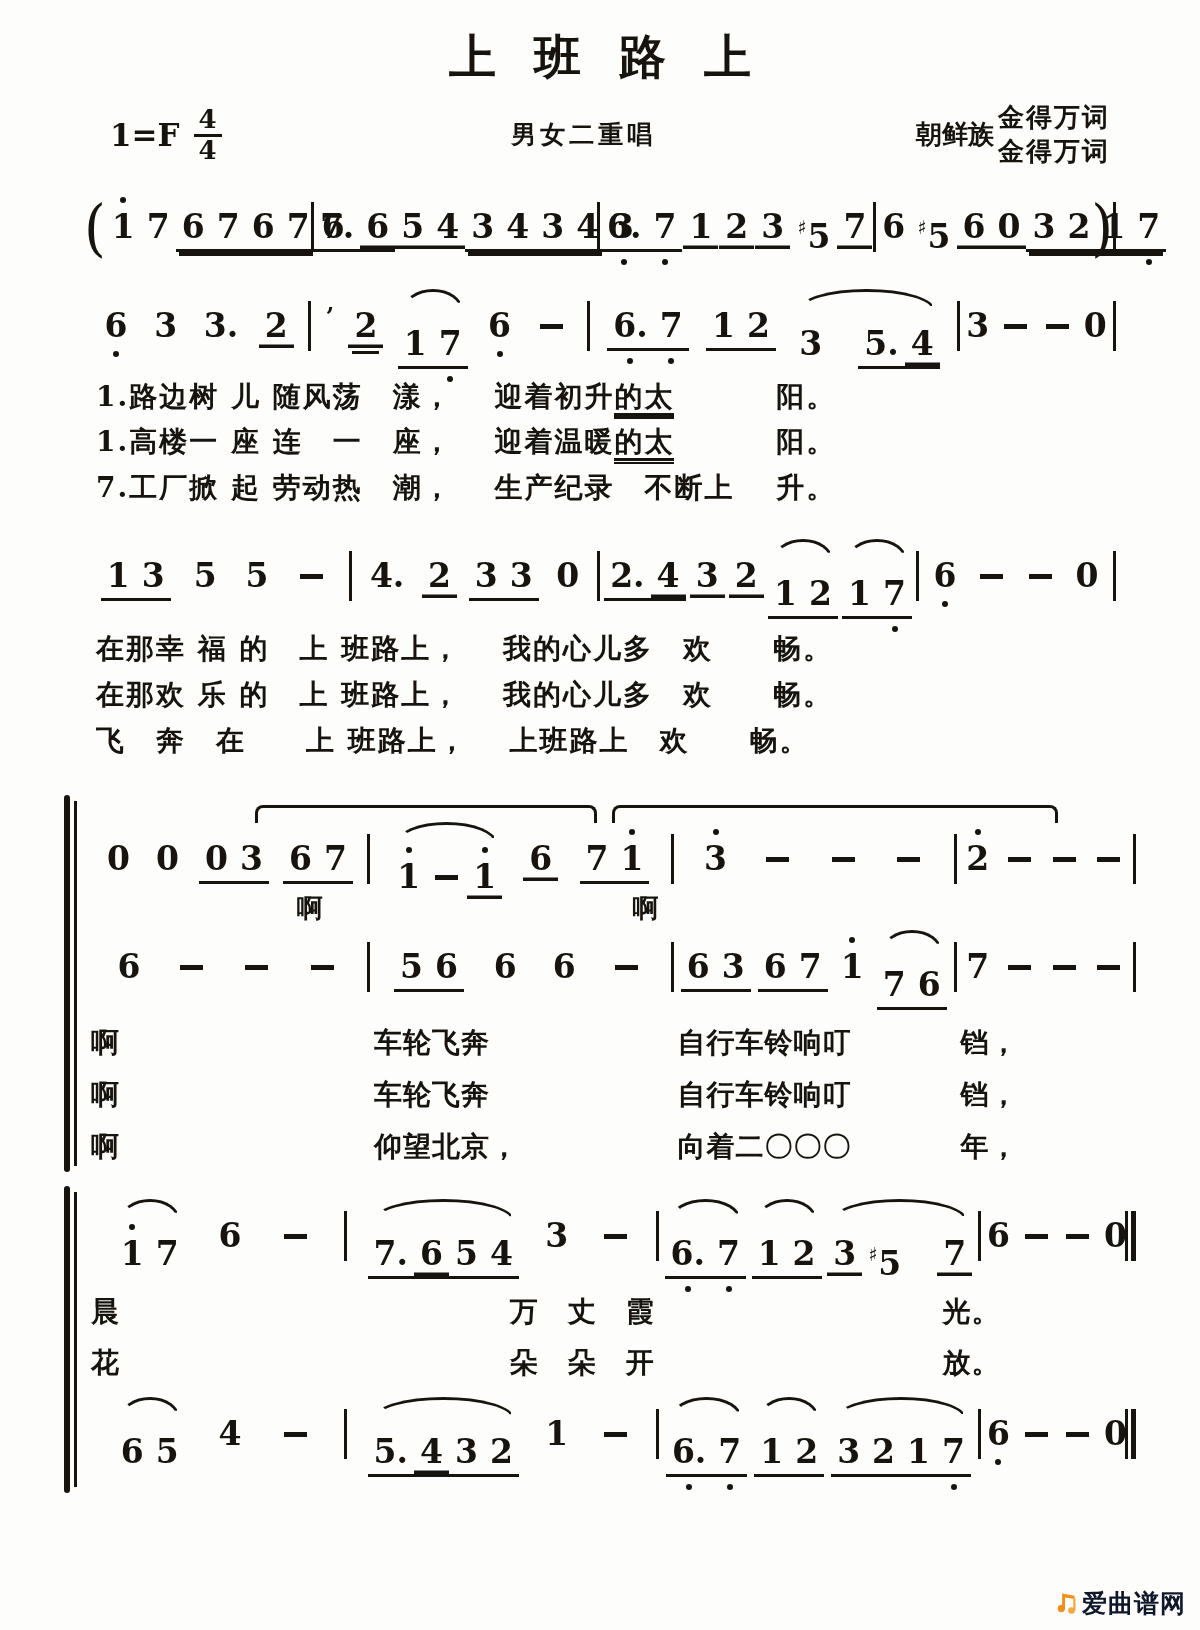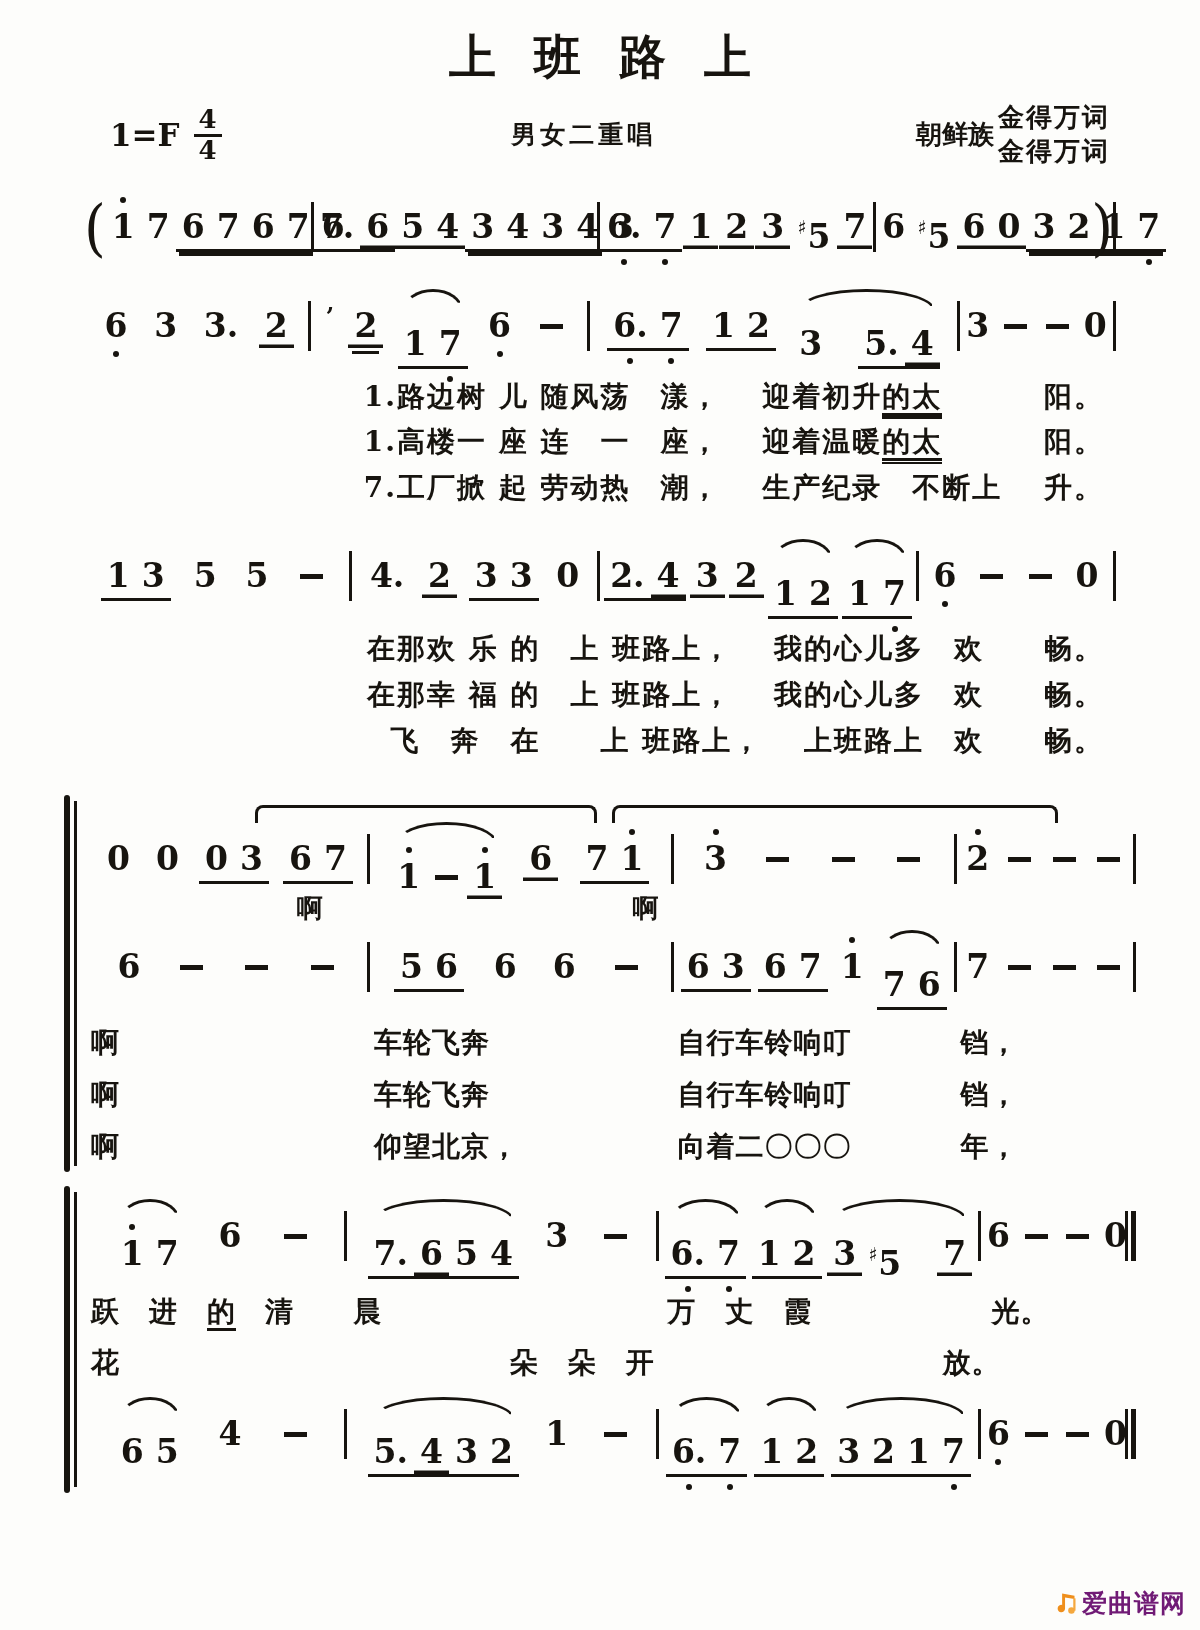--- a/index.html
+++ b/index.html
@@ -50,21 +50,21 @@
   .dash{width:23px;height:5px;background:#17140f;margin:20px 9px 0;flex:none;}
   .sp{width:30px;flex:none;}
   .breath{font-size:24px;font-weight:700;line-height:26px;flex:none;}
   .slurpad{padding-top:18px;}
   
   .obr{position:absolute;top:-32px;height:15px;border-top:3.5px solid #17140f;
        border-left:3px solid #17140f;border-right:3px solid #17140f;border-radius:8px 8px 0 0;}
   .subtxt{position:absolute;top:54px;font-size:26px;font-weight:700;}
   
   .lyr-row{padding:0 96px;font-size:28px;font-weight:700;letter-spacing:2px;
-           margin-top:5px;line-height:1.45;white-space:nowrap;text-align:right;}
+           margin-top:5px;line-height:1.45;white-space:nowrap;}
   .lu1{border-bottom:3px solid #17140f;}
   .lu2{position:relative;border-bottom:3px solid #17140f;}
   .lu2::after{content:"";position:absolute;left:0;right:0;bottom:-6px;height:2.5px;background:#17140f;}
   .colrow{display:flex;font-size:28px;font-weight:700;margin-top:14px;line-height:1.35;}
   .col{flex:1 1 0;min-width:0;padding-left:4px;white-space:nowrap;letter-spacing:1px;}
   
   .system{display:flex;padding:0 64px;}
   .sysbrace{width:15px;position:relative;margin-right:8px;flex:none;}
   .sysbrace::before{content:"";position:absolute;top:-6px;bottom:-6px;left:0;width:6px;
                     background:#17140f;border-radius:4px;}
@@ -260,22 +260,22 @@
       <div class="bar"></div>
       <div class="measure" style="flex-grow: 19;">
         <div class="note">6<span class="dot-lo"></span></div>
         <div class="dash"></div>
         <div class="dash"></div>
         <div class="note">0</div>
       </div>
       <div class="bar"></div>
     </div>
   <div id="verse2">
+      <div class="lyr-row"><span>在那幸 福 的　上 班路上，　 我的心儿多　欢　　畅。</span></div>
       <div class="lyr-row"><span>在那欢 乐 的　上 班路上，　 我的心儿多　欢　　畅。</span></div>
-      <div class="lyr-row"><span>在那幸 福 的　上 班路上，　 我的心儿多　欢　　畅。</span></div>
       <div class="lyr-row"><span>飞　奔　在　　上 班路上，　 上班路上　欢　　畅。</span></div>
     </div>
 
   <div class="system" id="sys1">
     <div class="sysbrace"></div>
     <div class="syscontent">
       <div id="d1up" class="up1 mline" style="padding: 0px;">
           <div class="measure" style="flex-grow: 27;">
             <div class="note">0</div>
             <div class="note">0</div>
@@ -434,21 +434,20 @@
           <div class="measure" style="flex-grow: 14;">
             <div class="note">6</div>
             <div class="dash"></div>
             <div class="dash"></div>
             <div class="note">0</div>
           </div>
           <div class="bar-final"></div>
         </div>
       <div id="d2rows">
           <div class="colrow">
-            <div class="col" style="flex-grow: 25;"><span>跃　进　</span><span class="lu1">的</span><span>　清</span></div>
             <div class="col" style="flex-grow: 30;"><span>晨</span></div>
             <div class="col" style="flex-grow: 31;"><span>万　丈　霞</span></div>
             <div class="col" style="flex-grow: 14;"><span>光。</span></div>
           </div>
           <div class="colrow">
             <div class="col" style="flex-grow: 30;"><span>花</span></div>
             <div class="col" style="flex-grow: 31;"><span>朵　朵　开</span></div>
             <div class="col" style="flex-grow: 14;"><span>放。</span></div>
           </div>
         </div>
@@ -508,16 +507,16 @@
         </div>
     </div>
   </div>
 
   <div class="watermark">
     <svg width="27" height="27" viewBox="0 0 24 24">
       <path d="M9 3 L20 5 L20 8 L11.6 6.6 L11.6 16.5 A3.3 3.3 0 1 1 9 13.3 Z" fill="#ef8f1c"></path>
       <circle cx="17.3" cy="18.2" r="2.9" fill="#f5a83e"></circle>
       <rect x="18.9" y="7.4" width="2" height="11" fill="#f5a83e"></rect>
     </svg>
-    <span class="wm-text" style="color: #701a75;">爱曲谱网</span>
+    <span class="wm-text" style="color: #0f172a;">爱曲谱网</span>
   </div>
 
 </div>
 
 </body></html>

